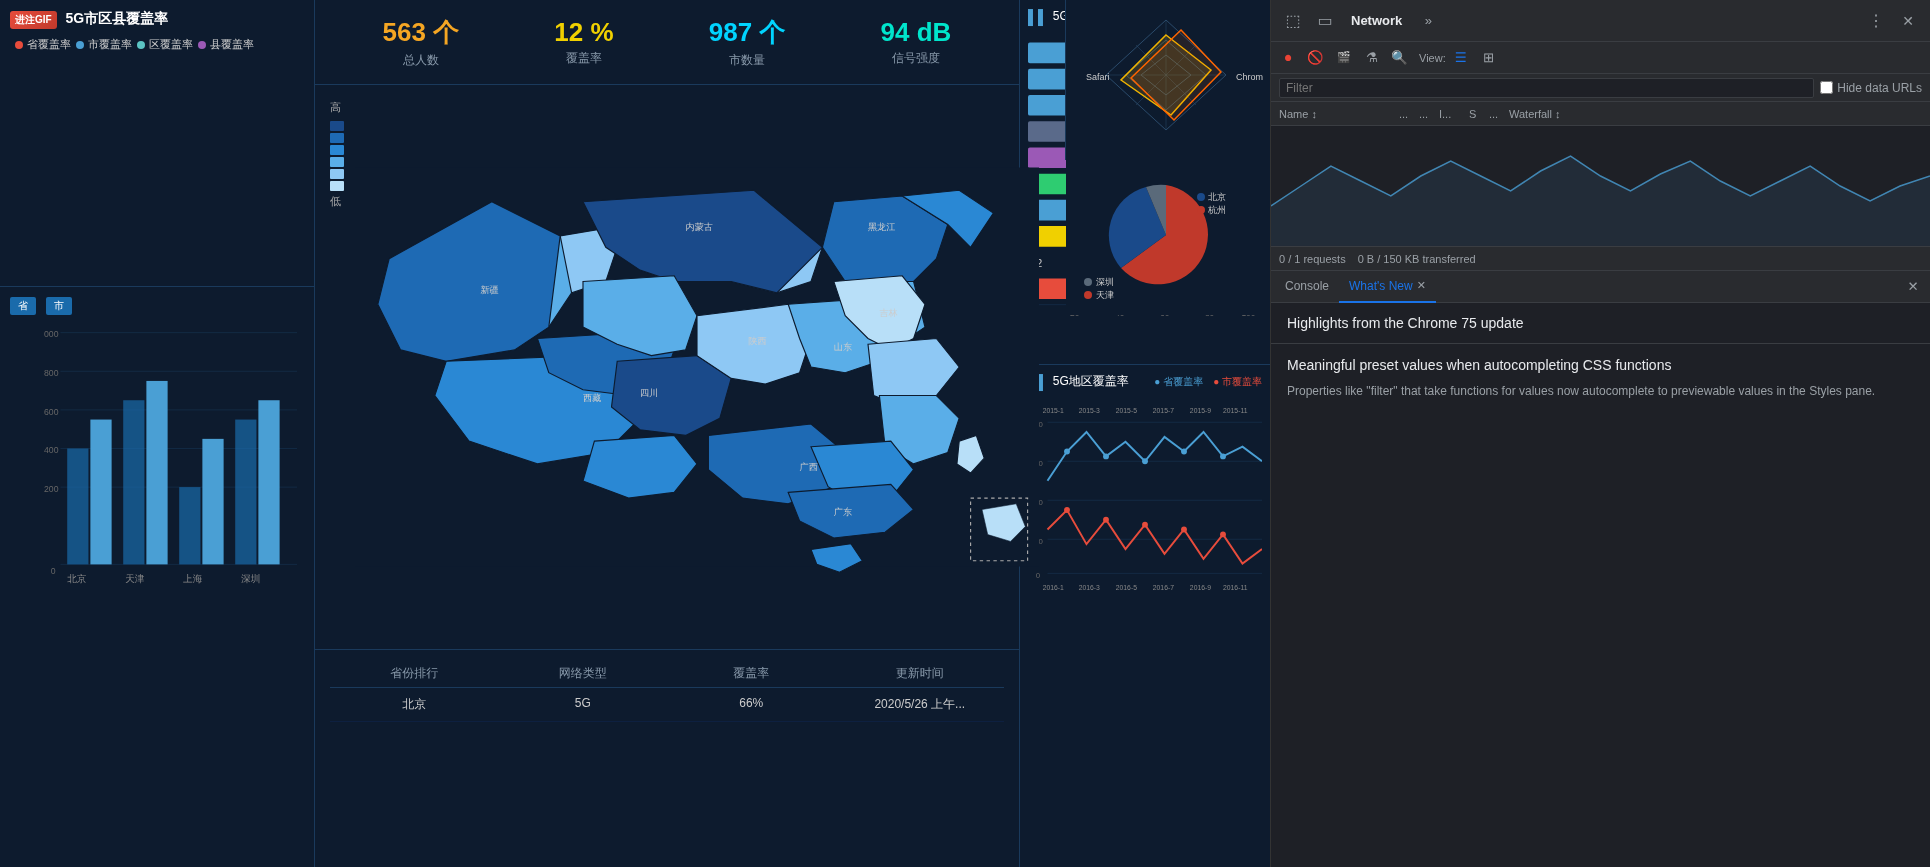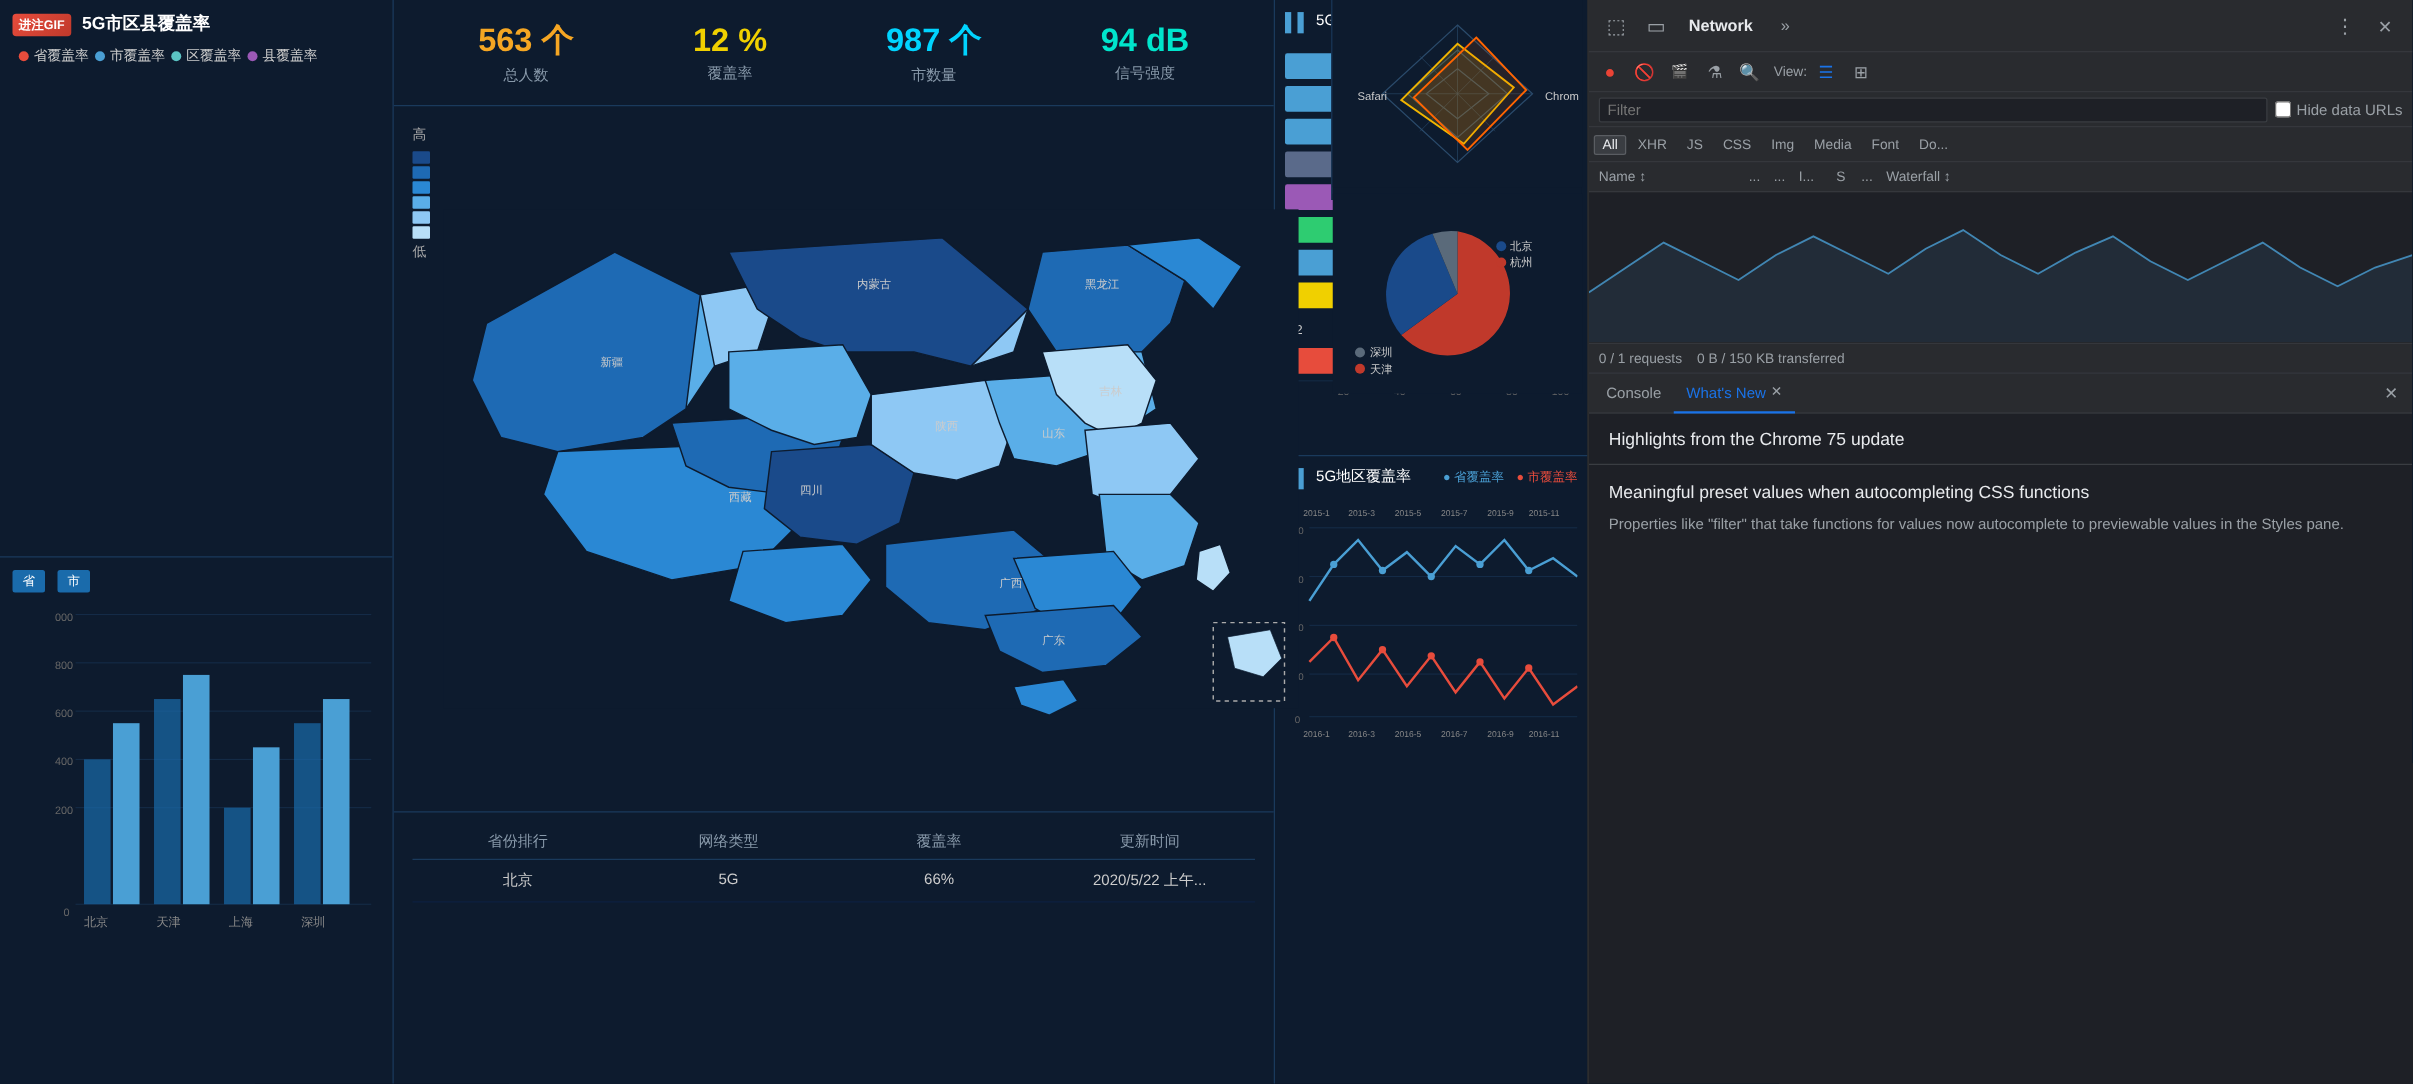--- a/index.html
+++ b/index.html
@@ -27,21 +27,21 @@
     
     .left-col {
       grid-column: 1;
       grid-row: 1 / 3;
       display: flex;
       flex-direction: column;
       border-right: 1px solid #1a3a5c;
     }
 
     .top-left {
-      height: 446px;
+      height: 287px;
       padding: 10px;
       border-bottom: 1px solid #1a3a5c;
       position: relative;
     }
 
     .top-left-title {
       color: #fff;
       font-size: 14px;
       font-weight: bold;
       margin-bottom: 5px;
@@ -688,21 +688,21 @@
       <div class="table-header">
         <div>省份排行</div>
         <div>网络类型</div>
         <div>覆盖率</div>
         <div>更新时间</div>
       </div>
       <div class="table-row">
         <div>北京</div>
         <div>5G</div>
         <div>66%</div>
-        <div>2020/5/22 上午...</div>
+        <div>2020/5/26 上午...</div>
       </div>
     </div>
   </div>
 
   <div class="right-col">
 
     <div class="top-right">
       <div class="section-title">
         <span class="section-title-icon">▌▌</span>
         <span>5G地区人数排行TOP10</span>
@@ -819,30 +819,20 @@
     </div>
 
     <div class="filter-input-row">
       <input class="filter-input" type="text" placeholder="Filter" style="">
       <div class="hide-data-urls">
         <input type="checkbox" style="">
         <span>Hide data URLs</span>
       </div>
     </div>
 
-    <div class="filter-types-row">
-      <button class="filter-type-btn active">All</button>
-      <button class="filter-type-btn">XHR</button>
-      <button class="filter-type-btn">JS</button>
-      <button class="filter-type-btn">CSS</button>
-      <button class="filter-type-btn">Img</button>
-      <button class="filter-type-btn">Media</button>
-      <button class="filter-type-btn">Font</button>
-      <button class="filter-type-btn">Do...</button>
-    </div>
 
     <div class="network-table-header">
       <div class="network-col name">Name ↕</div>
       <div class="network-col dots">...</div>
       <div class="network-col dots">...</div>
       <div class="network-col i">I...</div>
       <div class="network-col s">S</div>
       <div class="network-col dots">...</div>
       <div class="network-col waterfall">Waterfall ↕</div>
     </div>

